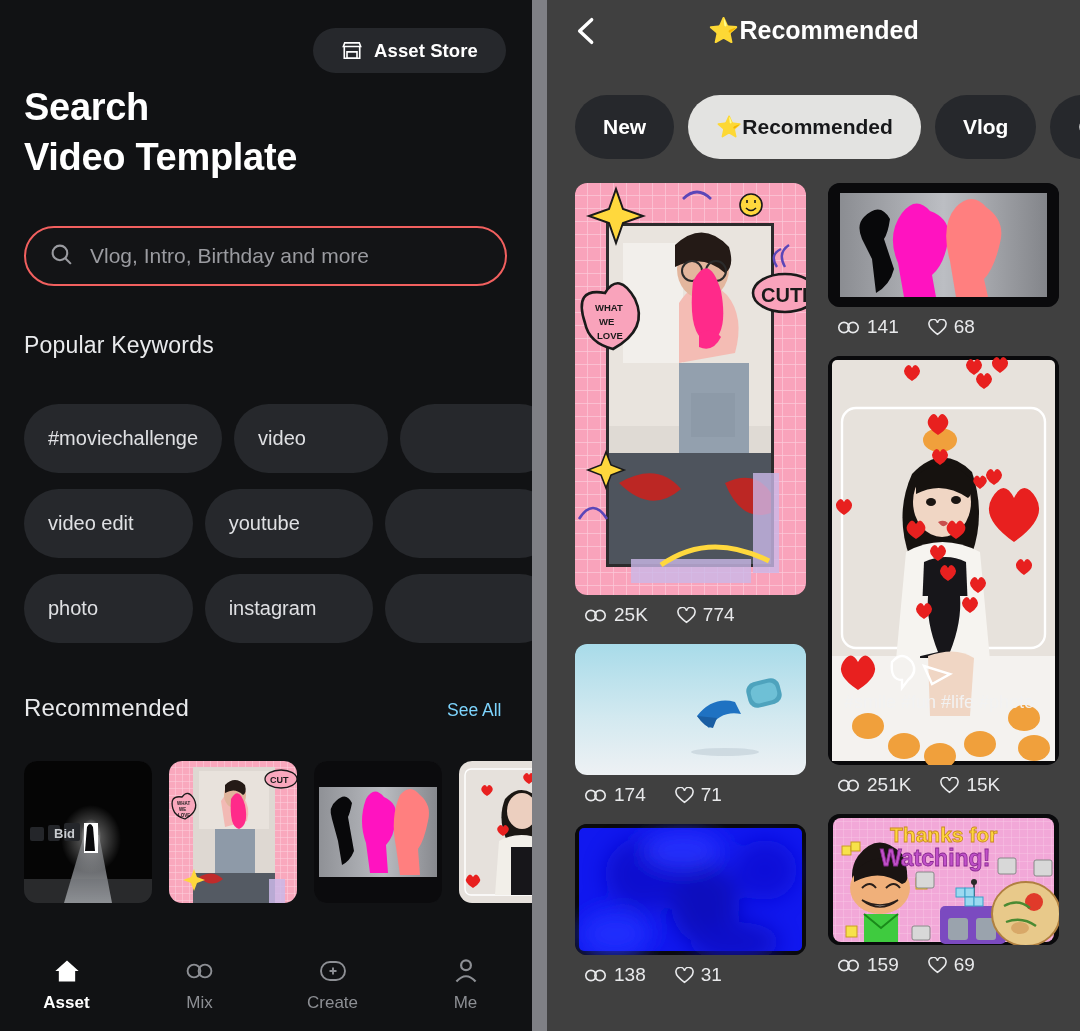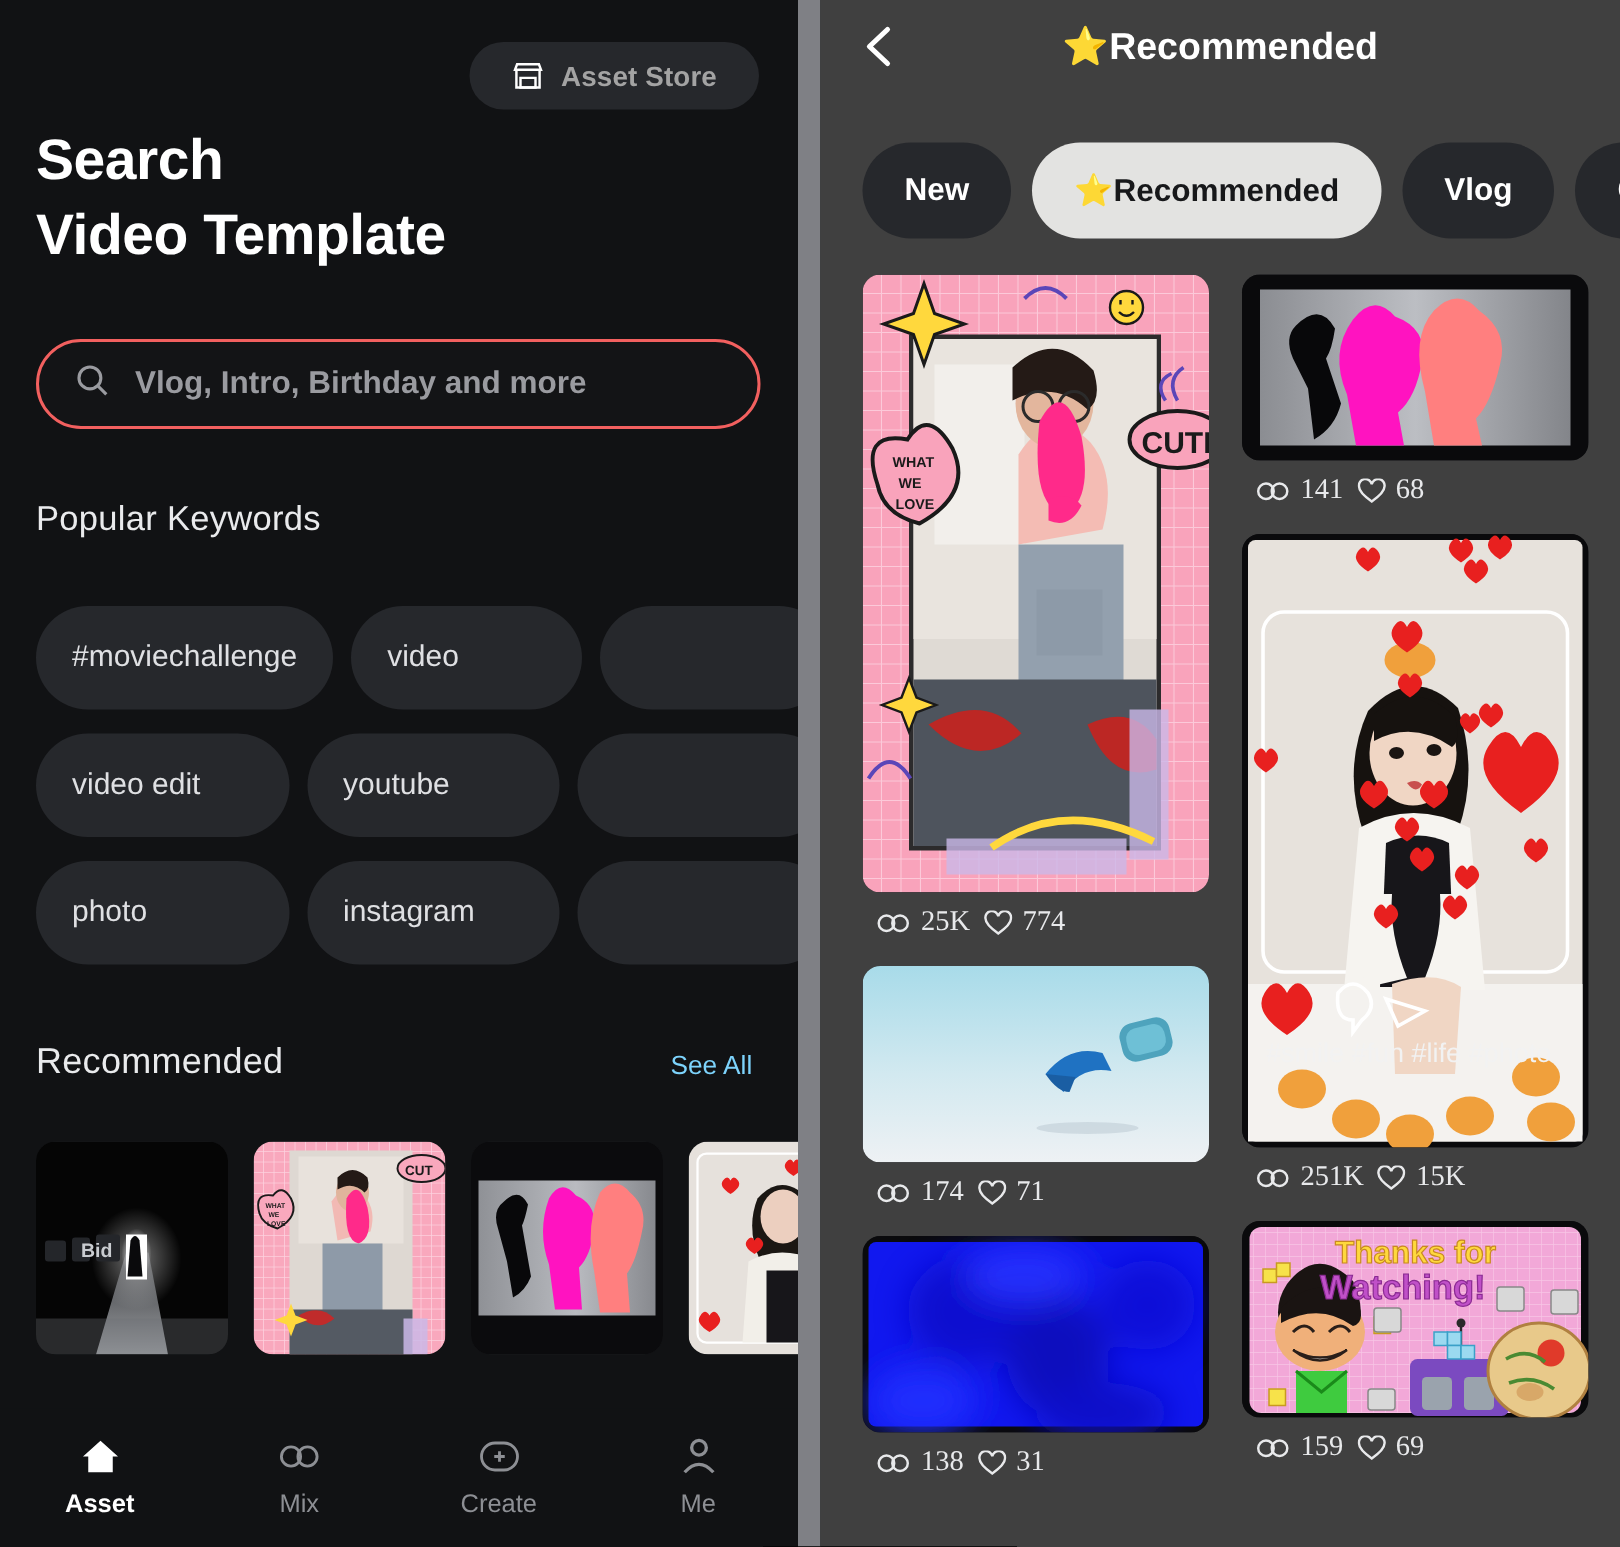--- a/index.html
+++ b/index.html
@@ -18,36 +18,36 @@
     background: #111214;
     overflow: hidden;
     flex: 0 0 532px;
   }
   .asset-store-btn {
     position: absolute; top: 28px; left: 313px;
     width: 193px; height: 45px;
     background: #26282c; border-radius: 23px;
     display: flex; align-items: center; justify-content: center; gap: 11px;
   }
-  .asset-store-btn .label { color: #a3a3a3; font-size: 18.5px; font-weight: bold; letter-spacing: .1px; }
+  .asset-store-btn .label { color: #ffffff; font-size: 18.5px; font-weight: bold; letter-spacing: .1px; }
   .store-icon { width: 22px; height: 20px; display: block; }
 
   .page-title {
     position: absolute; top: 82px; left: 24px;
     color: #fff; font-size: 38px; font-weight: bold;
     line-height: 50px; letter-spacing: -0.3px;
   }
   .page-title .l2 { display: block; }
 
   .search-box {
     position: absolute; top: 226px; left: 24px;
     width: 483px; height: 60px;
     border: 2.6px solid #f2605f; border-radius: 30px;
     background: #131416;
-    display: flex; align-items: center; padding-left: 23px; gap: 16px; font-weight: bold;
+    display: flex; align-items: center; padding-left: 23px; gap: 16px;
   }
   .search-icon { width: 25px; height: 25px; flex: 0 0 25px; }
   .search-ph { color: #9a9ba0; font-size: 21px; }
 
   .section-head {
     position: absolute; left: 24px;
     color: #e9eaec; font-size: 23px; letter-spacing: .2px;
   }
   .kw-head { top: 332px; }
   .rec-head { top: 694px; font-size: 24px; }
@@ -117,22 +117,22 @@
   .tab.active { background: #e3e3e1; color: #17181a; }
 
   .grid {
     position: absolute; top: 183px; left: 0; width: 533px;
     display: flex; gap: 22px; padding: 0 28px;
   }
   .col { display: flex; flex-direction: column; }
   .card { margin-bottom: 9px; }
   .thumb { border-radius: 12px; overflow: hidden; position: relative; background: #1a1b1e; }
   .stats {
-    display: flex; align-items: center; gap: 9px;
-    height: 40px; padding-left: 9px; font-family: Liberation Serif, serif;
+    display: flex; align-items: center; gap: 29px;
+    height: 40px; padding-left: 9px;
   }
   .stat { display: flex; align-items: center; gap: 7px; color: #e8e9eb; font-size: 19px; }
   .stat svg { display: block; }
 
   
   .art { position: absolute; inset: 0; }
 </style>
 </head>
 <body>
 

